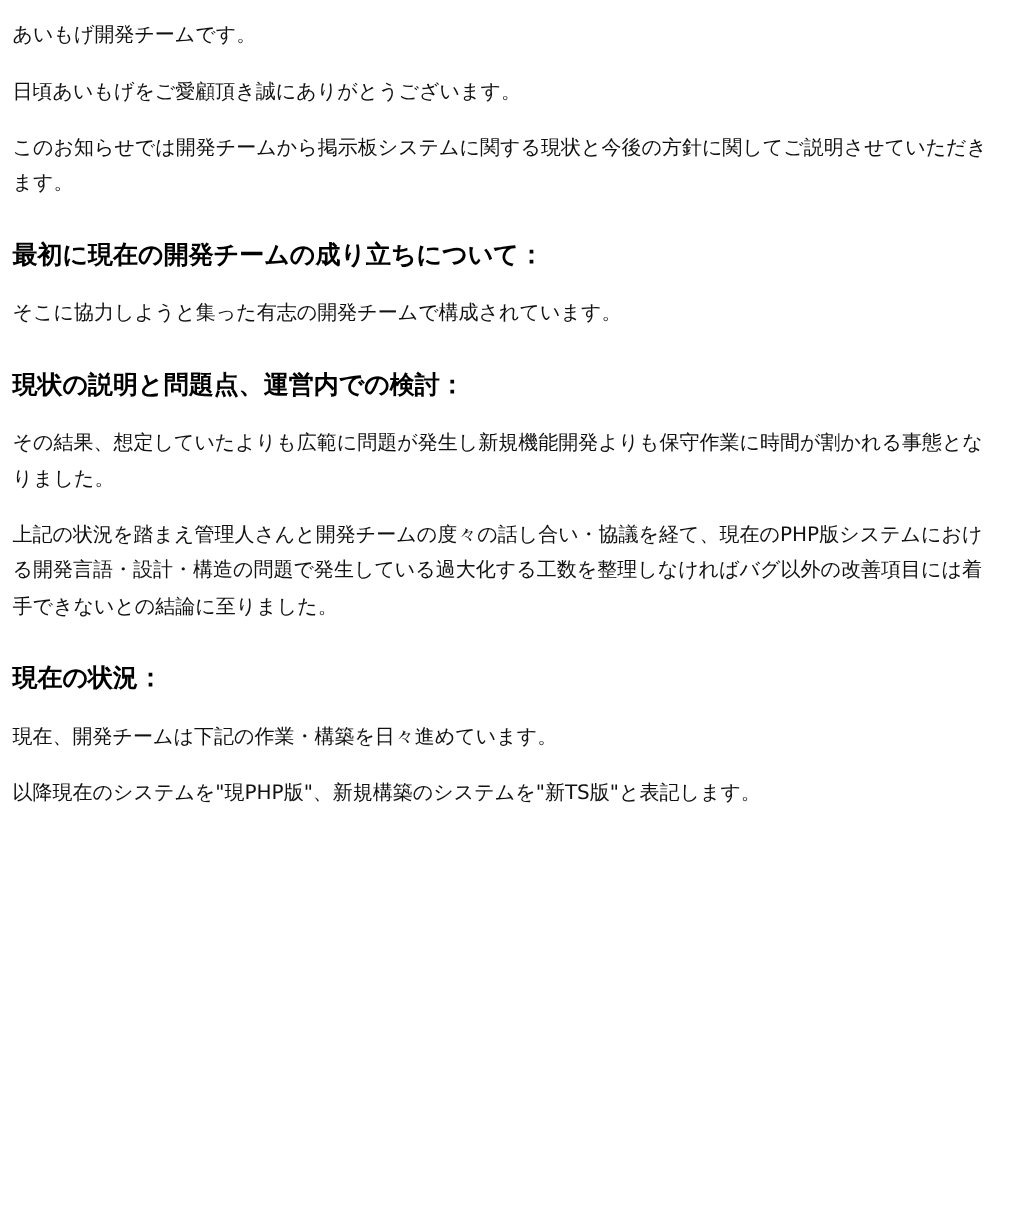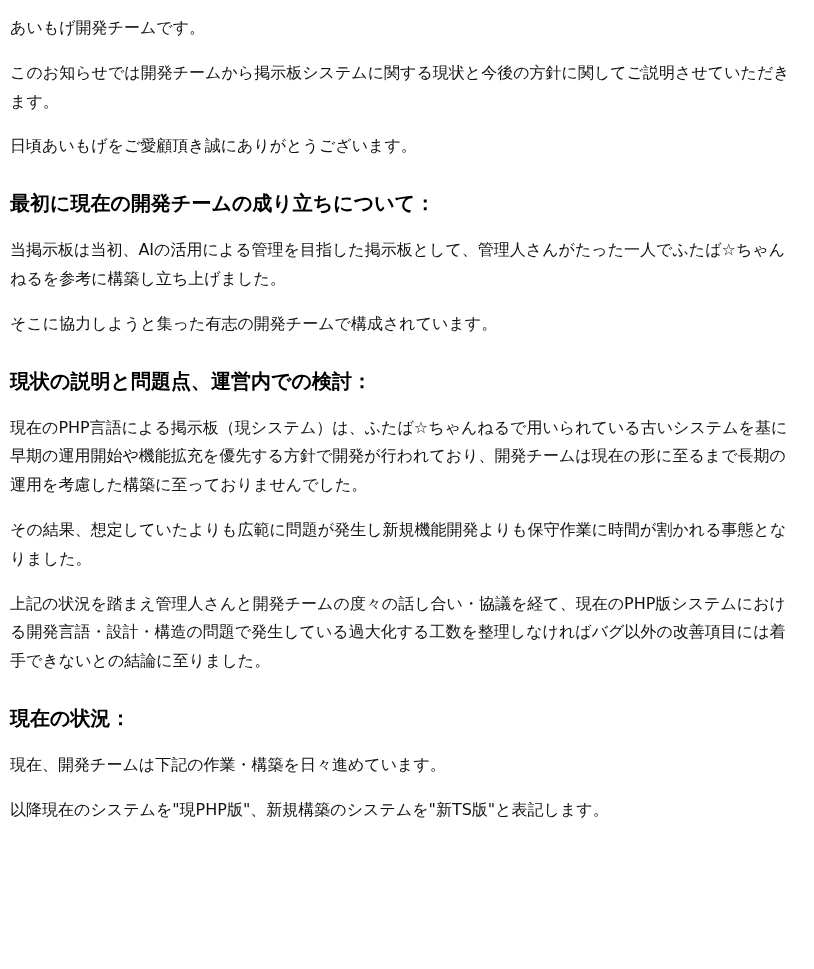--- a/index.html
+++ b/index.html
@@ -37,34 +37,32 @@
     margin: 30px 0 20px 0;
   }
 </style>
 </head>
 <body>
 
 <main class="page">
 
   <p class="first">あいもげ開発チームです。</p>
 
+  <p>日頃あいもげをご愛顧頂き誠にありがとうございます。</p>
+
   <p>このお知らせでは開発チームから掲示板システムに関する現状と今後の方針に関してご説明させていただきます。</p>
-
-  <p>日頃あいもげをご愛顧頂き誠にありがとうございます。</p>
 
   <h2>最初に現在の開発チームの成り立ちについて：</h2>
 
-  <p>当掲示板は当初、AIの活用による管理を目指した掲示板として、管理人さんがたった一人でふたば☆ちゃんねるを参考に構築し立ち上げました。</p>
 
   <p>そこに協力しようと集った有志の開発チームで構成されています。</p>
 
 
   <h2>現状の説明と問題点、運営内での検討：</h2>
 
-  <p>現在のPHP言語による掲示板（現システム）は、ふたば☆ちゃんねるで用いられている古いシステムを基に早期の運用開始や機能拡充を優先する方針で開発が行われており、開発チームは現在の形に至るまで長期の運用を考慮した構築に至っておりませんでした。</p>
 
   <p>その結果、想定していたよりも広範に問題が発生し新規機能開発よりも保守作業に時間が割かれる事態となりました。</p>
 
   <p>上記の状況を踏まえ管理人さんと開発チームの度々の話し合い・協議を経て、現在のPHP版システムにおける開発言語・設計・構造の問題で発生している過大化する工数を整理しなければバグ以外の改善項目には着手できないとの結論に至りました。</p>
 
   <h2>現在の状況：</h2>
 
   <p>現在、開発チームは下記の作業・構築を日々進めています。</p>
 
   <p>以降現在のシステムを"現PHP版"、新規構築のシステムを"新TS版"と表記します。</p>

